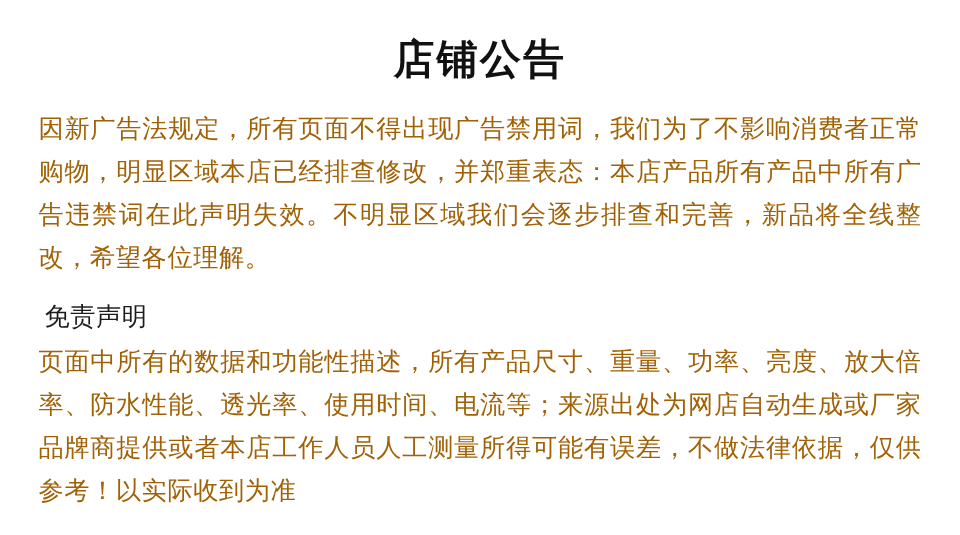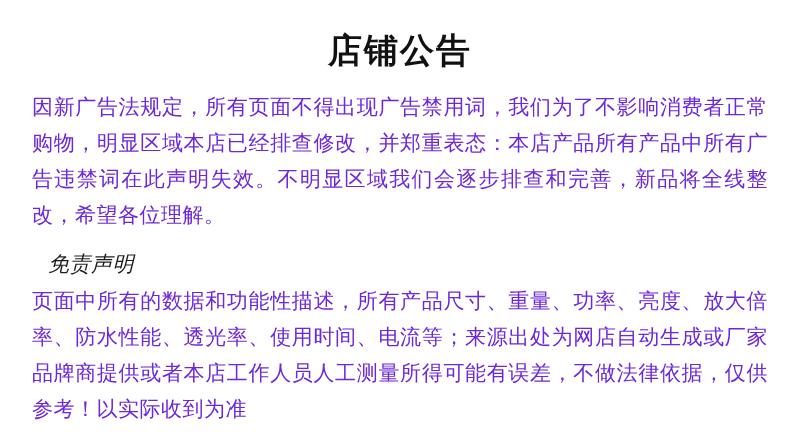--- a/index.html
+++ b/index.html
@@ -26,32 +26,31 @@
     font-size: 34px;
     font-weight: bold;
     letter-spacing: 2px;
     color: #111111;
     margin: 12px 0 18px 0;
     line-height: 1.2;
   }
   .para {
     font-size: 21px;
     line-height: 36px;
-    color: #6d28d9;
+    color: #a16207;
     text-align: justify;
     margin: 0 0 14px 0;
     letter-spacing: 0.5px;
   }
   .section-heading {
     font-size: 21px;
     line-height: 34px;
     color: #1c1c1c;
-    margin: 0 0 2px 16px;
+    margin: 0 0 2px 5px;
     letter-spacing: 0.5px;
-    font-style: italic;
   }
   .para.tight {
     margin-bottom: 16px;
   }
 </style>
 </head>
 <body>
 
 <div class="page">
 

